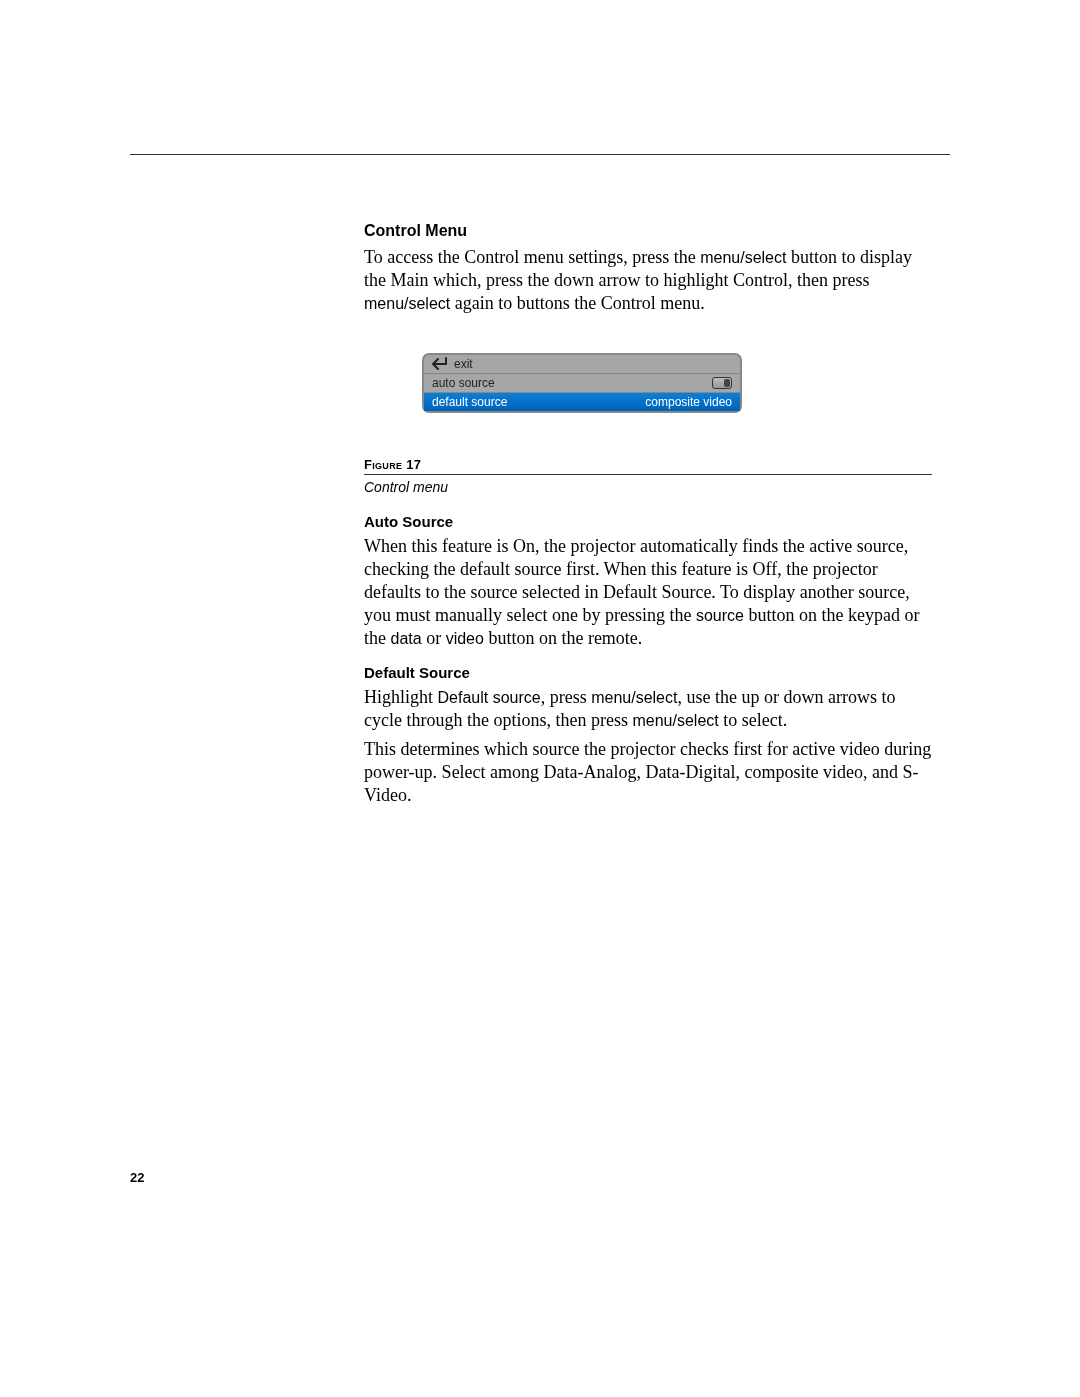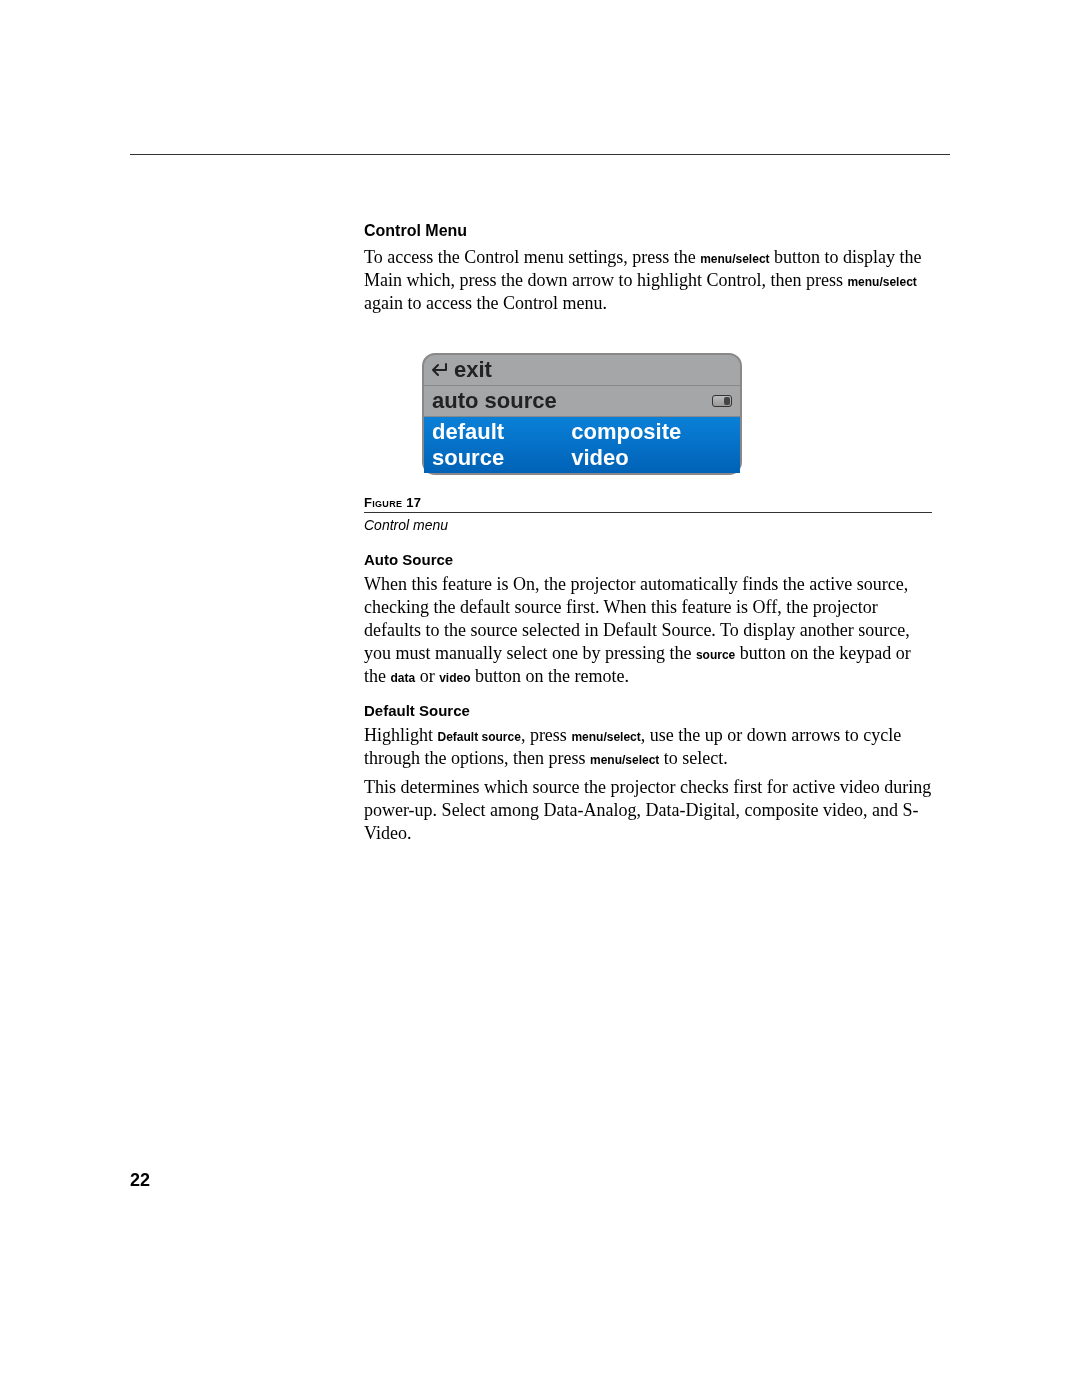--- a/index.html
+++ b/index.html
@@ -46,33 +46,32 @@
       font-size: 16px;
       margin: 0 0 6px 0;
     }
     .body-text {
       font-size: 18px;
       line-height: 1.28;
       margin: 0 0 6px 0;
     }
     .bold-sans {
       font-family: 'Gill Sans', 'Gill Sans MT', Arial, sans-serif;
-      font-weight: bold;
-      font-size: 12px;
+      font-weight: normal;
+      font-size: 16px;
     }
     .menu-figure {
       margin: 38px 0 0 58px;
       width: 320px;
       border: 2px solid #888;
-      border-radius: 13px;
+      border-radius: 7px;
       background: #a5a6a8;
       box-sizing: border-box;
       font-family: Arial, Helvetica, sans-serif;
-      font-size: 22px;
-      font-weight: bold;
+      font-size: 12px;
     }
     .menu-row {
       display: flex;
       align-items: center;
       padding: 2px 8px;
       border-top: 1px solid #888;
     }
     .menu-row:first-child {
       border-top: none;
     }
@@ -109,21 +108,21 @@
       content: '';
       position: absolute;
       right: 1px;
       top: 1px;
       width: 6px;
       height: 8px;
       background: #444;
       border-radius: 2px;
     }
     .figure-label {
-      margin-top: 20px;
+      margin-top: 44px;
       font-family: 'Gill Sans', 'Gill Sans MT', Arial, sans-serif;
       font-size: 13px;
       font-weight: bold;
       letter-spacing: 0.3px;
     }
     .figure-rule {
       border: none;
       border-top: 1px solid #333;
       margin: 2px 0 4px 0;
       width: 568px;
@@ -139,38 +138,38 @@
       font-weight: bold;
       font-size: 15px;
       margin: 0 0 5px 0;
     }
     .page-number {
       position: absolute;
       left: 130px;
       top: 1170px;
       font-family: 'Gill Sans', 'Gill Sans MT', Arial, sans-serif;
       font-weight: bold;
-      font-size: 18px;
+      font-size: 13px;
     }
     .figcaps {
       font-variant: small-caps;
     }
   </style>
 </head>
 <body>
 
 <div class="page-header">
   <hr class="header-rule">
 </div>
 
 <div class="content">
 
   <div class="section-heading">Control Menu</div>
   <p class="body-text">
-    <span>To access the Control menu settings, press the </span><span class="bold-sans">menu/select</span><span> button to display the Main which, press the down arrow to highlight Control, then press </span><span class="bold-sans">menu/select</span><span> again to access the Control menu.</span>
+    <span>To access the Control menu settings, press the </span><span class="bold-sans">menu/select</span><span> button to display the Main which, press the down arrow to highlight Control, then press </span><span class="bold-sans">menu/select</span><span> again to buttons the Control menu.</span>
   </p>
 
   <div class="menu-figure">
     <div class="menu-row menu-exit">
       <span class="return-icon">
         <svg viewBox="0 0 18 14">
             <path d="M6 2 L1 7 L6 12 M1 7 L14 7 L14 1" stroke="#222" stroke-width="2" fill="none" stroke-linecap="round" stroke-linejoin="round"></path>
           </svg>
       </span>
       <span>exit</span>

